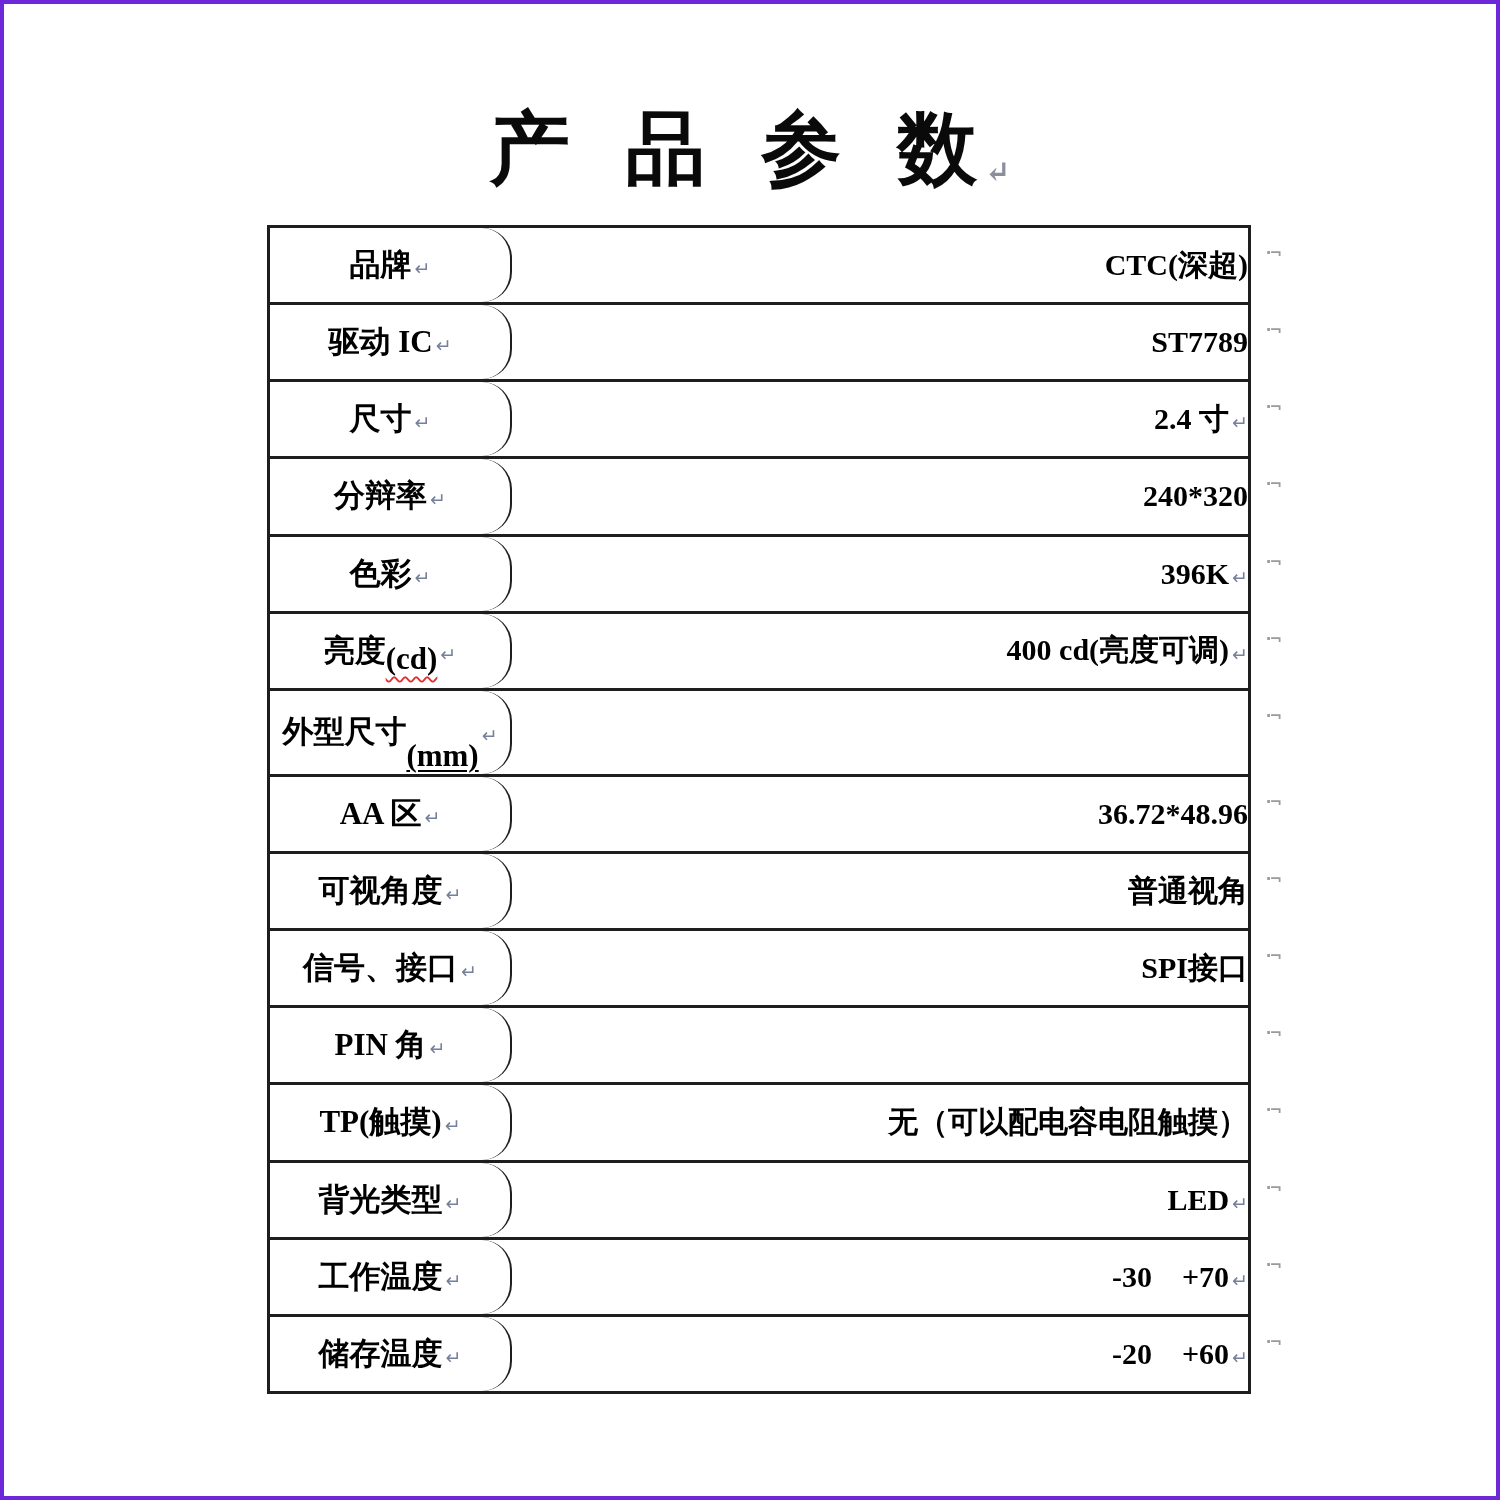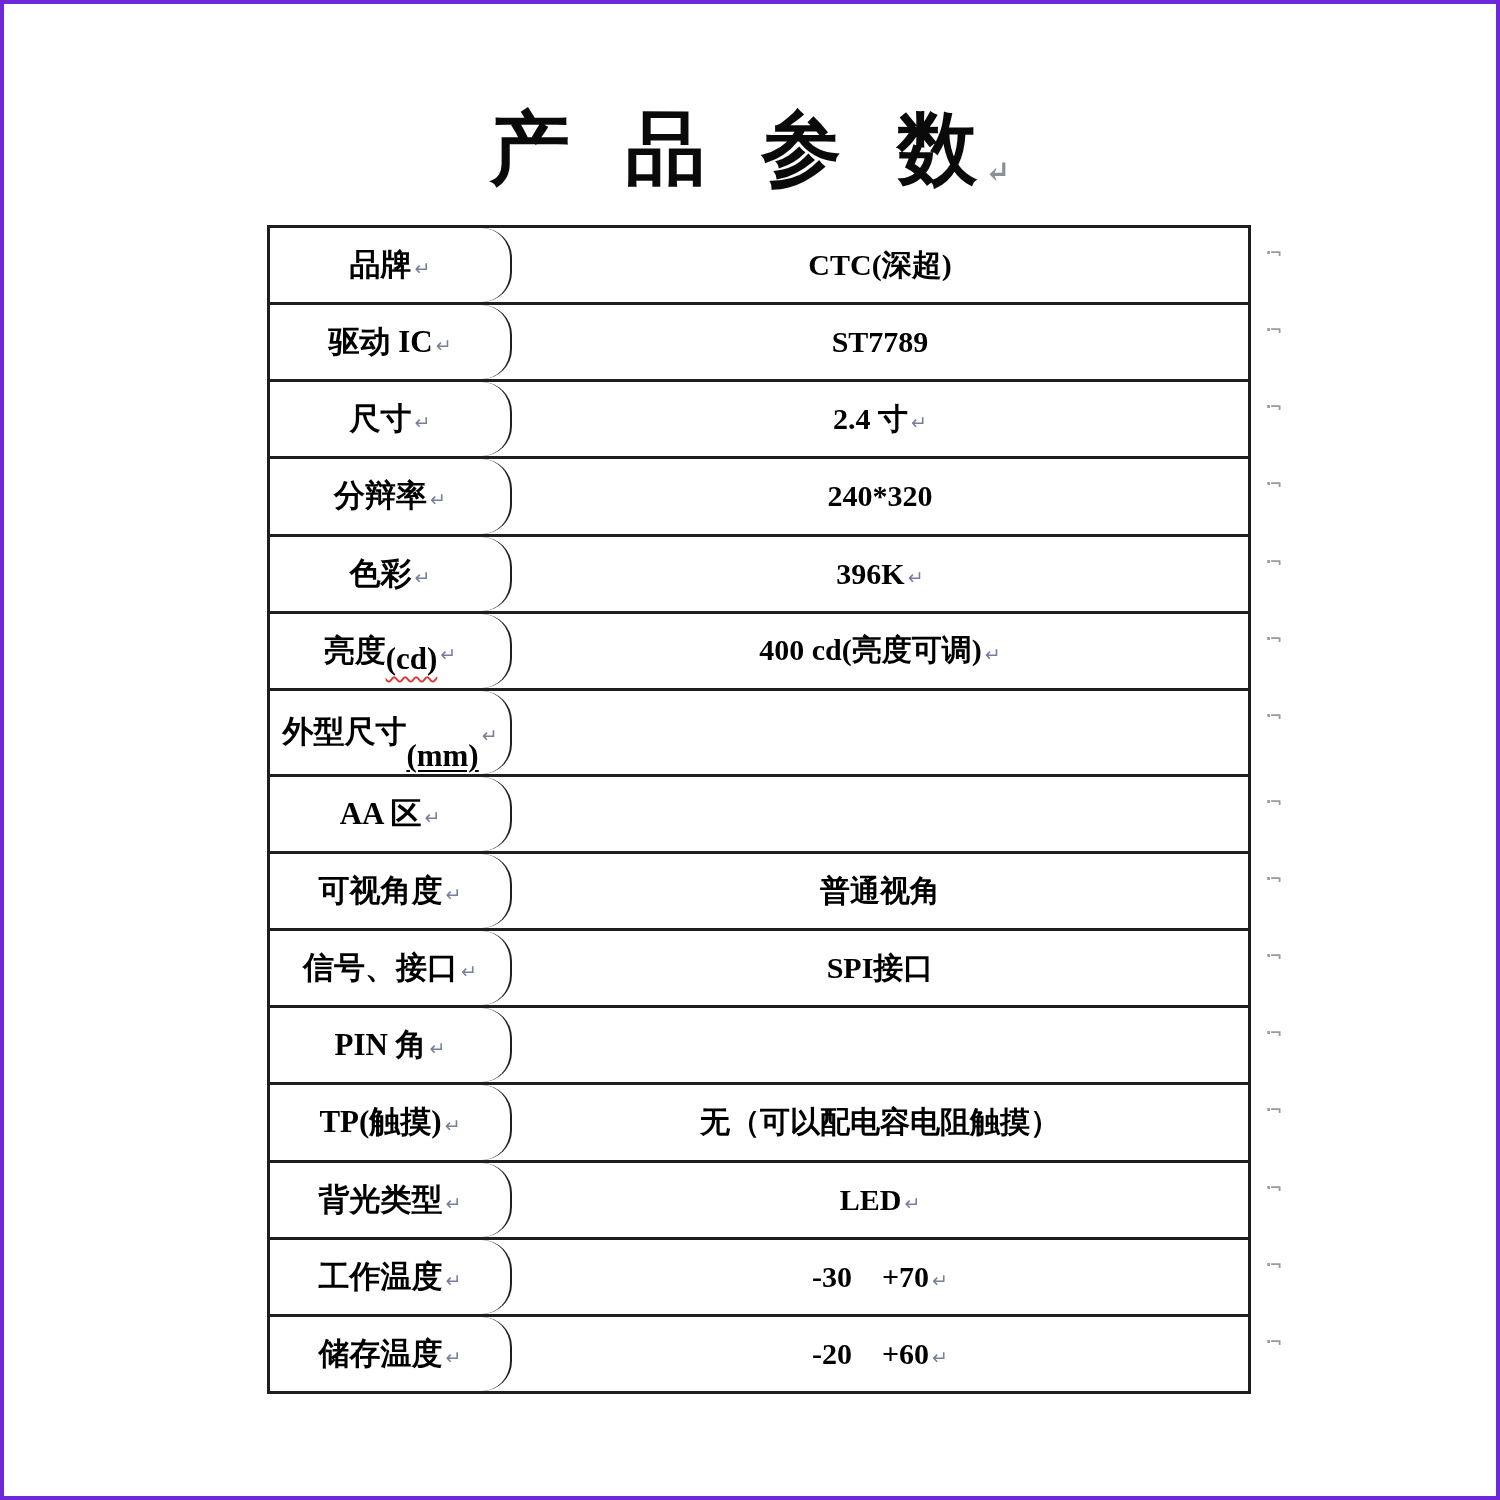--- a/index.html
+++ b/index.html
@@ -59,20 +59,21 @@
   .cell.label-cell{
     width:242px;
     border-right:2px solid #1e1e1e;
     font-size:31px;
     font-weight:700;
   }
   .cell.value-cell{
     flex:1;
     font-size:30px;
     font-weight:700;
+    justify-content:flex-end;
   }
   .cell .txt{white-space:pre;}
   .sub-wavy{
     text-decoration-line:underline;
     text-decoration-style:wavy;
     text-decoration-color:#e03131;
     text-decoration-thickness:2px;
     text-underline-offset:7px;
     margin-top:16px;
   }
@@ -180,20 +181,23 @@
           <span class="txt sub-underline">(mm)</span>
           <span class="cell-end-mark">↵</span>
         </div>
       </div>
       <div class="row">
         <span class="row-end-mark">·¬</span>
         <div class="cell label-cell">
           <span class="txt">AA 区</span>
           <span class="cell-end-mark">↵</span>
         </div>
+        <div class="cell value-cell">
+          <span class="txt">36.72*48.96</span>
+        </div>
       </div>
       <div class="row">
         <span class="row-end-mark">·¬</span>
         <div class="cell label-cell">
           <span class="txt">可视角度</span>
           <span class="cell-end-mark">↵</span>
         </div>
         <div class="cell value-cell">
           <span class="txt">普通视角</span>
         </div>

